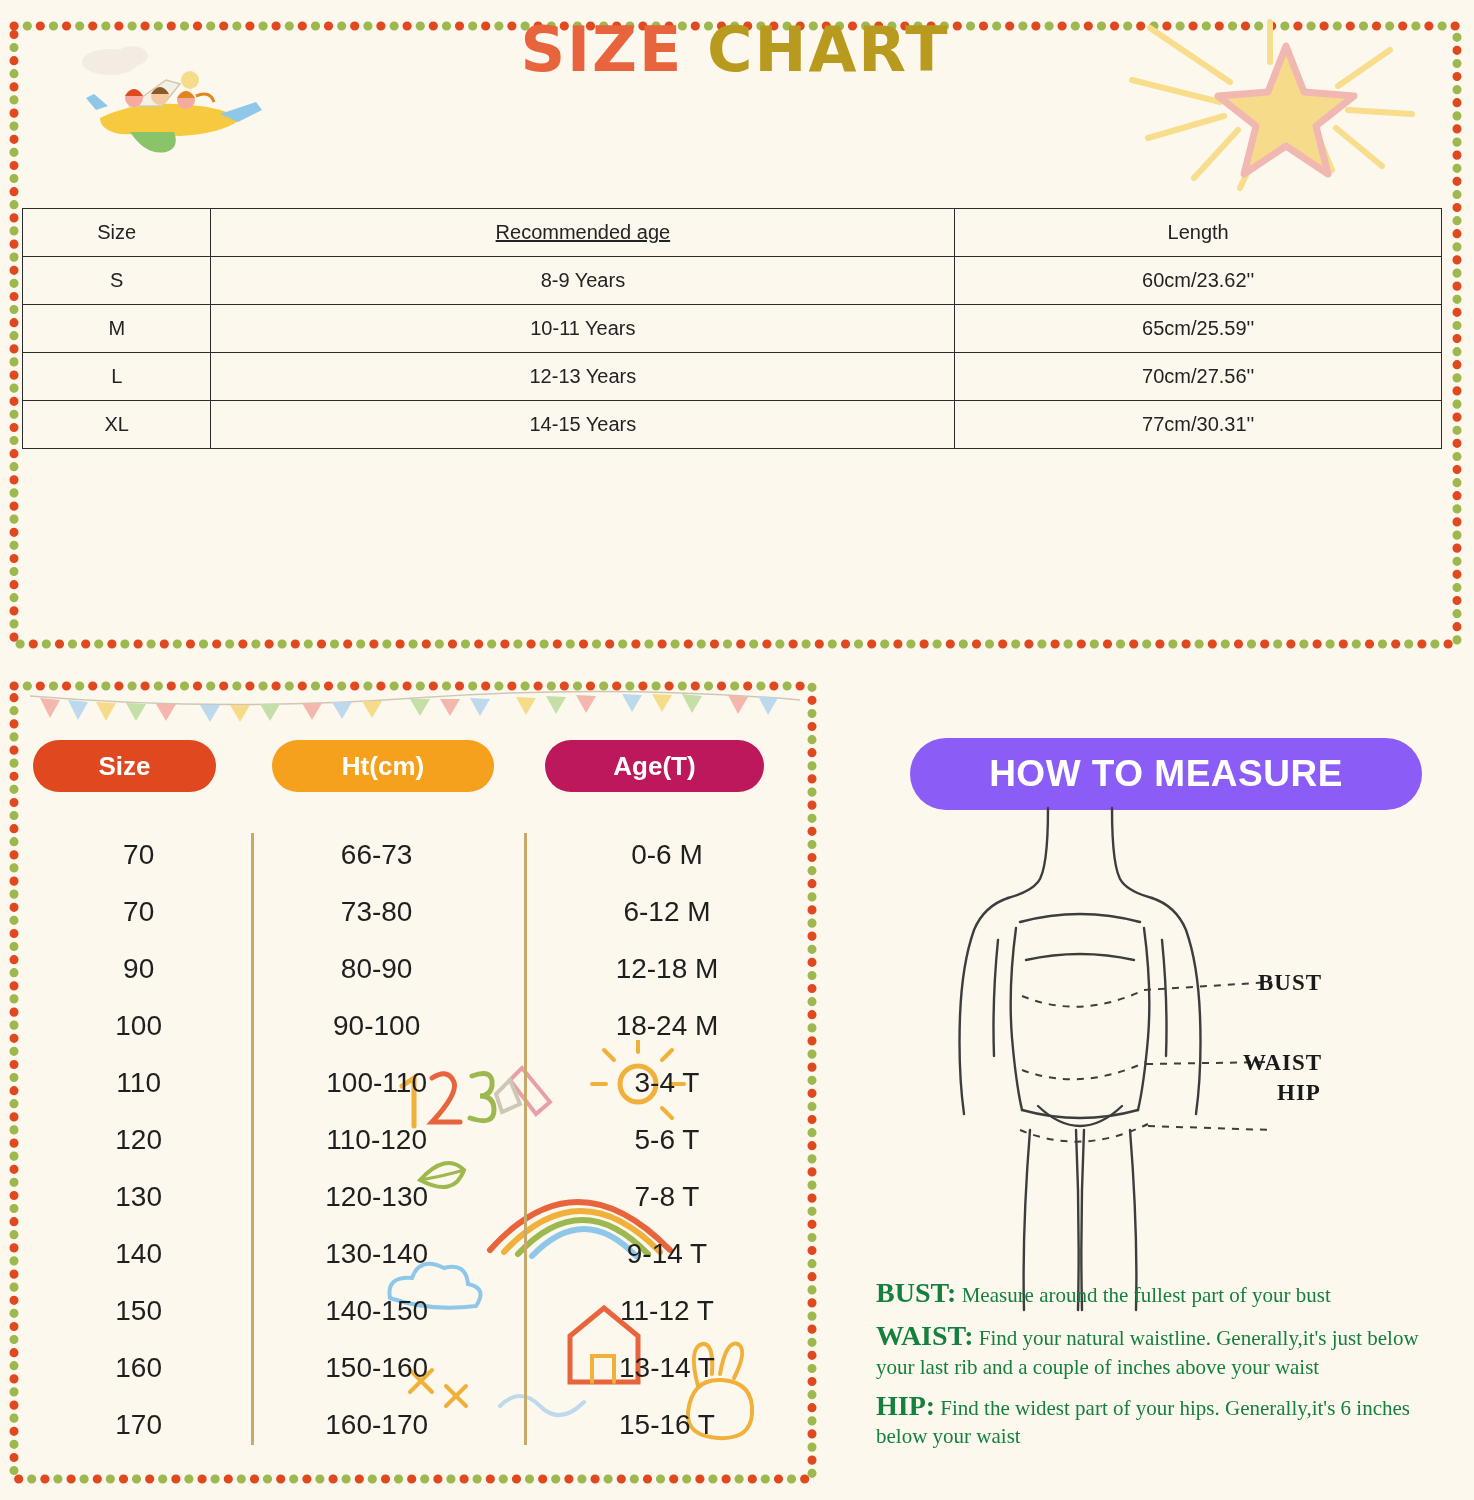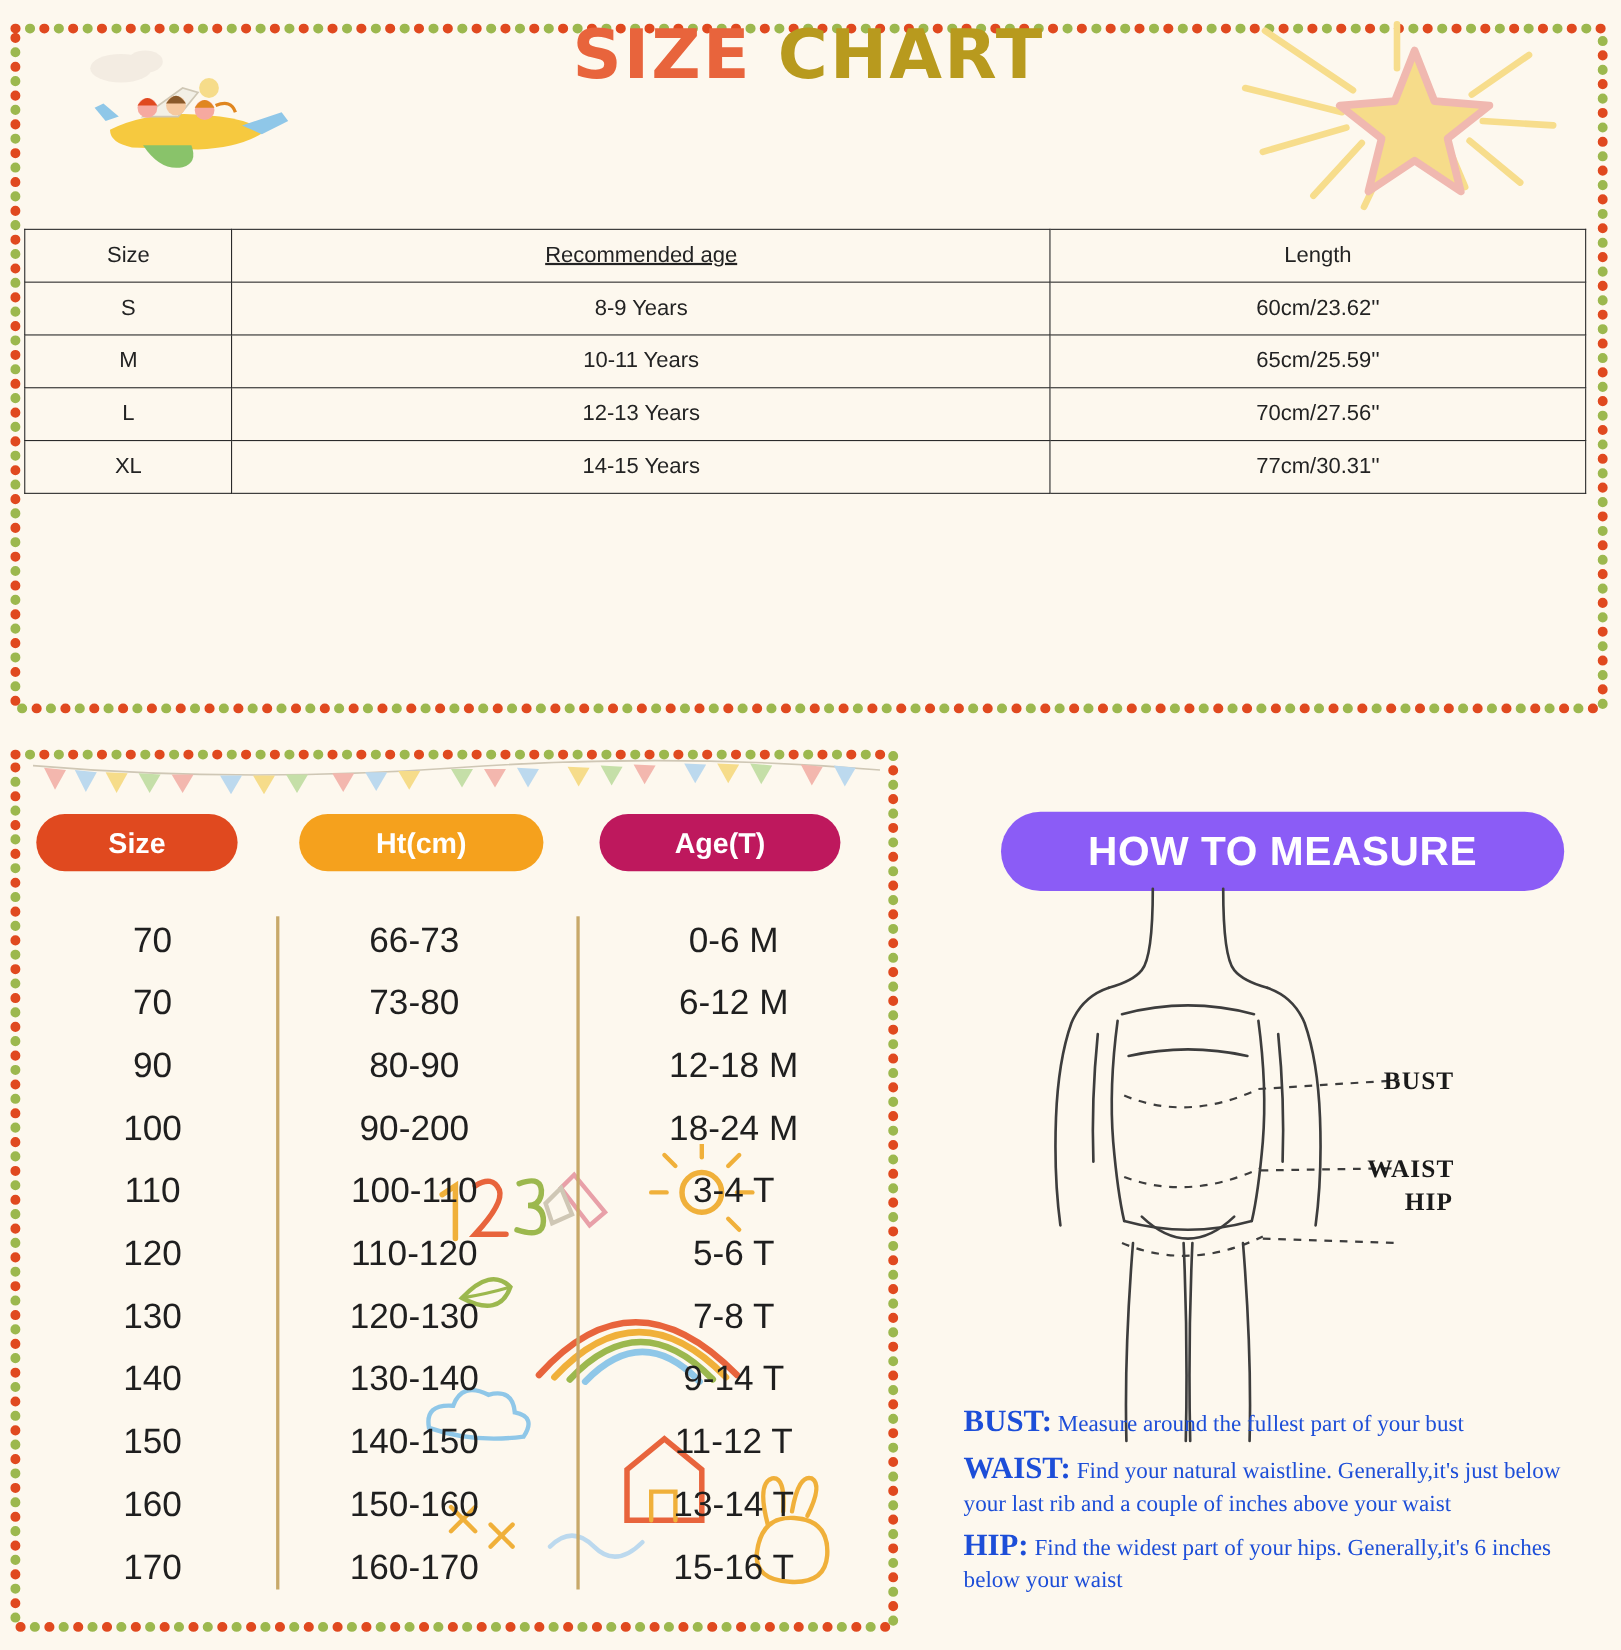--- a/index.html
+++ b/index.html
@@ -123,21 +123,21 @@
   #list-wrap {
     position: absolute;
     left: 33px;
     top: 826px;
     width: 760px;
   }
   .list-row {
     display: flex;
     height: 57px;
     align-items: center;
-    font-size: 32px;
+    font-size: 28px;
     color: #1f1f1f;
   }
   .c-size { width: 218px; text-align: center; }
   .c-ht   { width: 273px; text-align: center; }
   .c-age  { width: 260px; text-align: center; margin-left: 32px; }
 
   
   #doodles {
     position: absolute;
     left: 380px;
@@ -182,21 +182,21 @@
   #lbl-bust  { left: 1258px; top: 970px; }
   #lbl-waist { left: 1243px; top: 1050px; }
   #lbl-hip   { left: 1277px; top: 1080px; }
 
   #measure-text {
     position: absolute;
     left: 876px;
     top: 1275px;
     width: 575px;
     font-family: "Liberation Serif", serif;
-    color: #1d4ed8;
+    color: #15803d;
   }
   #measure-text p {
     margin: 0 0 7px 0;
     font-size: 21px;
     line-height: 1.28;
   }
   #measure-text .term {
     font-size: 28px;
     font-weight: bold;
   }
@@ -379,21 +379,21 @@
     <div class="c-ht">73-80</div>
     <div class="c-age">6-12 M</div>
   </div>
   <div class="list-row">
     <div class="c-size">90</div>
     <div class="c-ht">80-90</div>
     <div class="c-age">12-18 M</div>
   </div>
   <div class="list-row">
     <div class="c-size">100</div>
-    <div class="c-ht">90-200</div>
+    <div class="c-ht">90-100</div>
     <div class="c-age">18-24 M</div>
   </div>
   <div class="list-row">
     <div class="c-size">110</div>
     <div class="c-ht">100-110</div>
     <div class="c-age">3-4 T</div>
   </div>
   <div class="list-row">
     <div class="c-size">120</div>
     <div class="c-ht">110-120</div>

